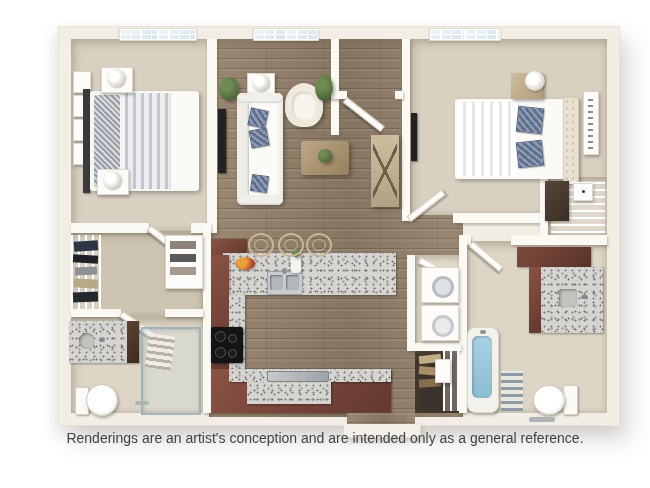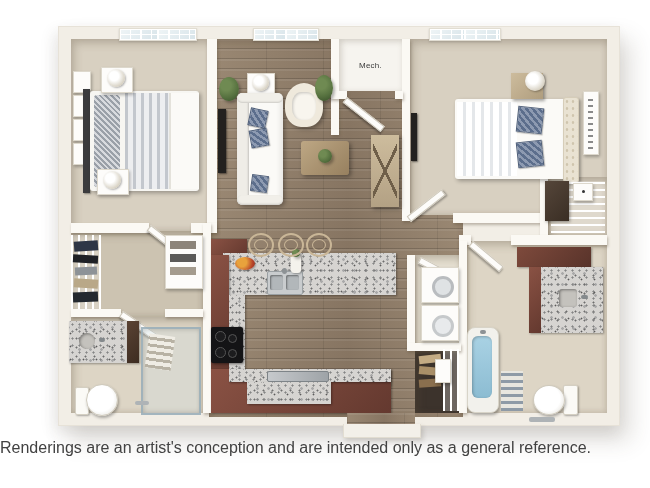--- a/index.html
+++ b/index.html
@@ -56,21 +56,21 @@
   .stripes-duvet{background:repeating-linear-gradient(90deg,#ffffff 0 6px,#e4e7ea 6px 9px);}
   .stripes-mat{background:repeating-linear-gradient(0deg,#b8b2a4 0 3px,#efece4 3px 7px);}
   .stripes-rug{background:repeating-linear-gradient(0deg,#8e9aa6 0 3px,#e8e6df 3px 7px);}
   .wire-rack-v{background-color:rgba(255,255,255,.25);background-image:repeating-linear-gradient(90deg,#ffffff 0 2px, rgba(0,0,0,0) 2px 7px);}
   .wire-rack-h{background-color:rgba(255,255,255,.2);background-image:repeating-linear-gradient(0deg,#ffffff 0 2px, rgba(0,0,0,0) 2px 7px);}
   .shower-glass{position:absolute;border:2px solid rgba(150,172,182,.85);background:rgba(208,226,233,.28);box-shadow:inset 1px 1px 4px rgba(0,0,0,.15);}
   .toilet-bowl{position:absolute;background:radial-gradient(circle at 45% 45%, #ffffff 0 55%, #e3e1da 90%);border-radius:50%;border:1px solid #cfcabd;box-shadow:1px 2px 3px rgba(0,0,0,.3);}
   .toilet-tank{position:absolute;background:#fbfaf6;border:1px solid #d4cfc2;border-radius:2px;box-shadow:1px 1px 2px rgba(0,0,0,.3);}
   .mech-label{position:absolute;left:280px;top:12px;width:63px;height:52px;display:flex;align-items:center;justify-content:center;
     font-size:8px;color:#3a3a3a;letter-spacing:.2px;background:#f6f4ef;box-shadow:inset 2px 2px 6px rgba(95,82,64,.25);}
-  .footer{position:absolute;left:0;right:0;top:440px;text-align:left;color:var(--text);font-size:16px;line-height:15px;}
+  .footer{position:absolute;left:0;right:0;top:431px;text-align:center;color:var(--text);font-size:14px;line-height:15px;}
   .plant{position:absolute;border-radius:50%;
     background:radial-gradient(circle at 35% 35%, #6f8a52 0 25%, var(--plant) 60%, #374d29 100%);
     box-shadow:2px 2px 3px rgba(0,0,0,.3);}
   .stool{position:absolute;width:22px;height:20px;border-radius:50%;border:2px solid var(--stool);background:rgba(0,0,0,0);}
   .stool:after{content:"";position:absolute;left:4px;top:4px;right:4px;bottom:4px;border-radius:50%;border:1px solid var(--stool);}
   .tv{background:#23211f;box-shadow:1px 1px 2px rgba(0,0,0,.5);}
   .sofa{position:absolute;background:#fbfaf7;border-radius:6px;box-shadow:2px 2px 4px rgba(0,0,0,.30), inset -3px 0 5px rgba(0,0,0,.08);}
   .sofa-back{position:absolute;left:0;top:0;bottom:0;width:12px;background:#efede7;border-radius:6px 0 0 6px;box-shadow:inset -1px 0 2px rgba(0,0,0,.18);}
   .sofa-arm{position:absolute;left:0;right:0;height:10px;background:#f1efe9;border-radius:6px;box-shadow:inset 0 -1px 2px rgba(0,0,0,.15);}
   .burner{position:absolute;width:9px;height:9px;border-radius:50%;border:1.5px solid #555;background:#1c1c1e;}
@@ -115,23 +115,20 @@
     <div class="wall" style="left:452px;top:208px;width:96px;height:10px;"></div>
     <div class="wall" style="left:400px;top:214px;width:8px;height:172px;"></div>
     <div class="wall" style="left:348px;top:228px;width:8px;height:92px;"></div>
     <div class="wall" style="left:348px;top:316px;width:54px;height:8px;"></div>
     <div class="wall" style="left:144px;top:196px;width:8px;height:190px;"></div>
     <div class="wall" style="left:12px;top:282px;width:50px;height:8px;"></div>
     <div class="wall" style="left:106px;top:282px;width:38px;height:8px;"></div>
     <div class="wall" style="left:272px;top:64px;width:16px;height:8px;"></div>
     <div class="wall" style="left:336px;top:64px;width:8px;height:8px;"></div>
 
-    <div class="mech-label">
-      <span>Mech.</span>
-    </div>
 
     <div class="door" style="left:288px;top:70px;width:46px;transform:rotate(38deg);transform-origin:left top;"></div>
     <div class="door" style="left:92px;top:198px;width:40px;transform:rotate(38deg);transform-origin:left top;"></div>
     <div class="door" style="left:352px;top:188px;width:42px;transform:rotate(-38deg);transform-origin:left bottom;"></div>
     <div class="door" style="left:414px;top:214px;width:38px;transform:rotate(40deg);transform-origin:left top;"></div>
     <div class="door" style="left:362px;top:230px;width:36px;transform:rotate(28deg);transform-origin:left top;"></div>
     <div class="door" style="left:64px;top:284px;width:40px;transform:rotate(34deg);transform-origin:left top;"></div>
     <div class="door" style="left:294px;top:384px;width:48px;transform:rotate(-42deg);transform-origin:left bottom;"></div>
 
     <div class="abs" style="left:14px;top:44px;width:16px;height:92px;">

